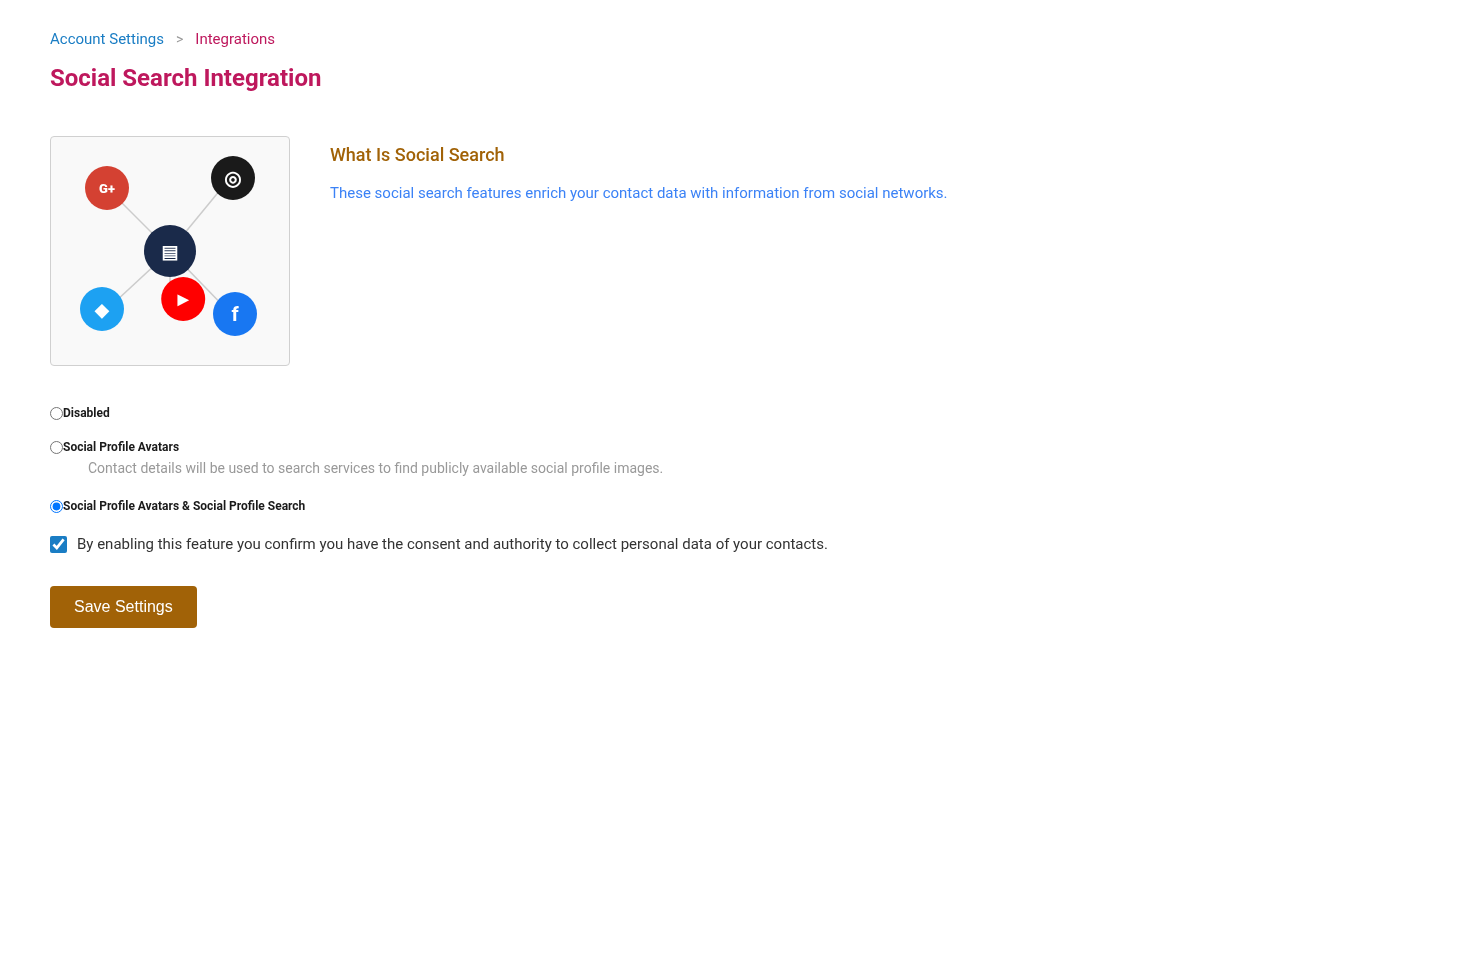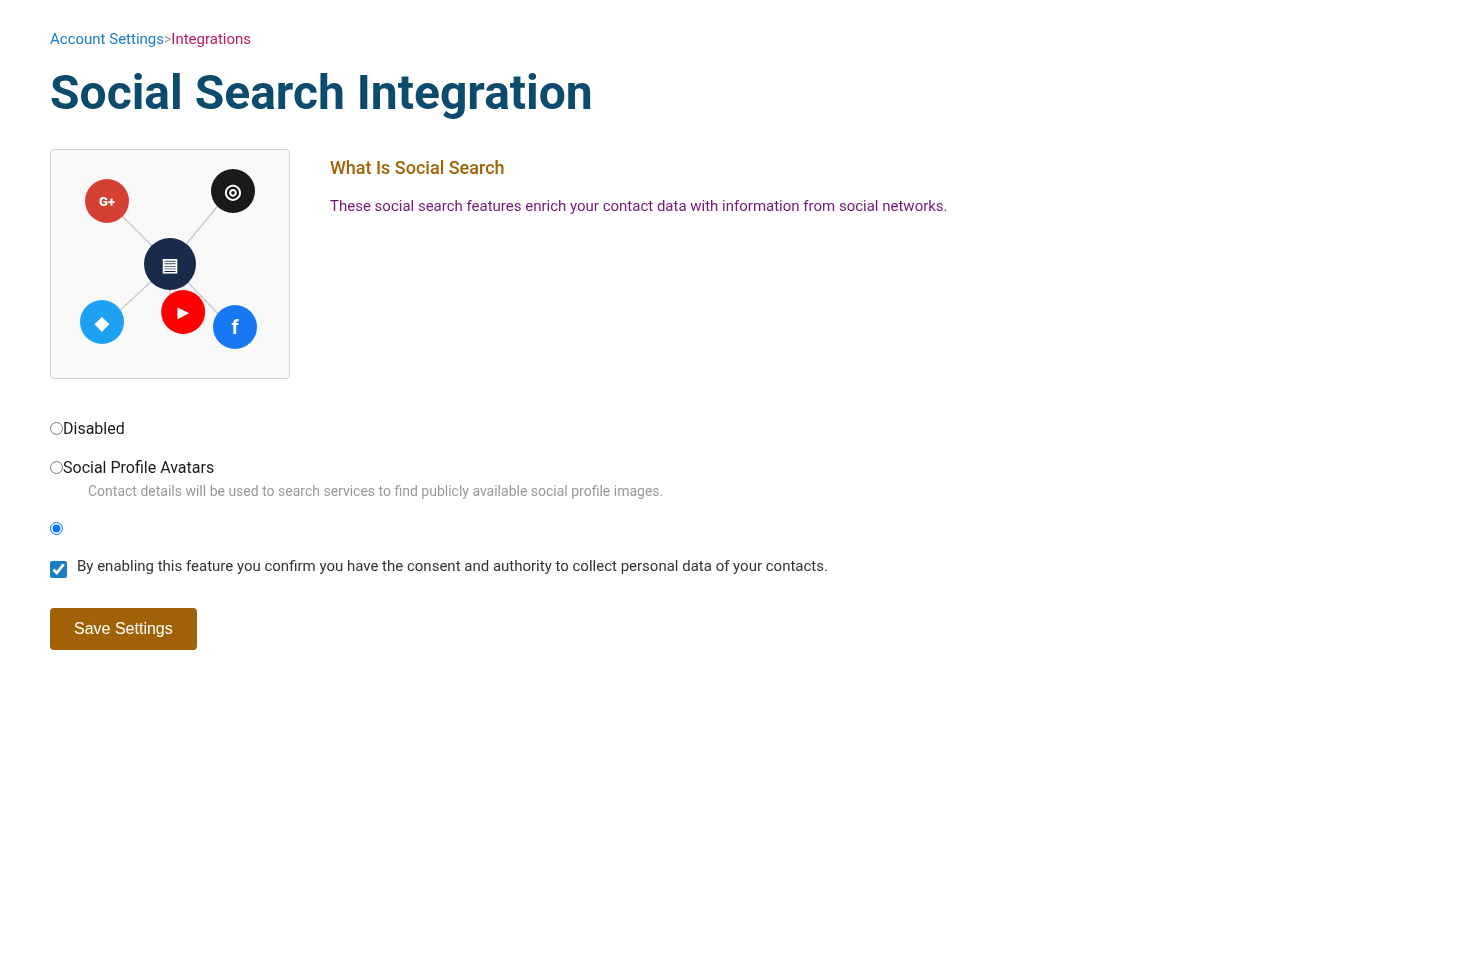--- a/index.html
+++ b/index.html
@@ -14,21 +14,21 @@
       color: #333;
       padding: 30px 50px;
       width: 1460px;
       min-height: 963px;
     }
 
     
     .breadcrumb {
       display: flex;
       align-items: center;
-      gap: 0;
+      gap: 12px;
       margin-bottom: 16px;
     }
 
     .breadcrumb-link {
       color: #1a7dc4;
       text-decoration: none;
       font-size: 15px;
       cursor: pointer;
     }
 
@@ -37,24 +37,24 @@
       font-size: 14px;
     }
 
     .breadcrumb-current {
       color: #be185d;
       font-size: 15px;
     }
 
     
     .page-title {
-      font-size: 48px;
+      font-size: 24px;
       font-weight: 700;
-      color: #0c4a6e;
-      margin-bottom: 28px;
+      color: #be185d;
+      margin-bottom: 44px;
     }
 
     
     .info-section {
       display: flex;
       gap: 40px;
       margin-bottom: 40px;
     }
 
     
@@ -127,49 +127,49 @@
 
     .description-title {
       font-size: 18px;
       font-weight: 500;
       color: #a16207;
       margin-bottom: 16px;
     }
 
     .description-text {
       font-size: 15px;
-      color: #701a75;
+      color: #3b82f6;
       line-height: 1.6;
       margin-bottom: 16px;
     }
 
     
     .options-section {
       margin-top: 20px;
     }
 
     .radio-label {
-      font-size: 16px;
-      font-weight: 400;
+      font-size: 12px;
+      font-weight: 700;
       color: #1a1a1a;
     }
 
     .radio-description {
       font-size: 14px;
       color: #999;
       margin-top: 4px;
       margin-left: 38px;
       line-height: 1.5;
       max-width: 900px;
     }
 
     
     .checkbox-option {
       display: flex;
-      align-items: flex-end;
+      align-items: flex-start;
       margin-top: 16px;
       margin-bottom: 30px;
     }
 
     .checkbox-option input[type="checkbox"] {
       margin-top: 3px;
       margin-right: 10px;
       width: 17px;
       height: 17px;
       accent-color: #1a7dc4;
@@ -278,20 +278,21 @@
       <input type="radio" name="social-search" id="opt-avatars" style="">
       <label for="opt-avatars" class="radio-label">Social Profile Avatars</label>
     </div>
     <div class="radio-description">Contact details will be used to search services to find publicly available social profile images.</div>
   </div>
 
   
   <div class="option-block">
     <div class="radio-row">
       <input type="radio" name="social-search" id="opt-avatars-search" checked="" style="">
+      <label for="opt-avatars-search" class="radio-label">Social Profile Avatars &amp; Social Profile Search</label>
     </div>
   </div>
 
   
   <div class="checkbox-option">
     <input type="checkbox" id="consent-check" checked="" style="">
     <label for="consent-check" class="checkbox-label">By enabling this feature you confirm you have the consent and authority to collect personal data of your contacts.</label>
   </div>
 
   

